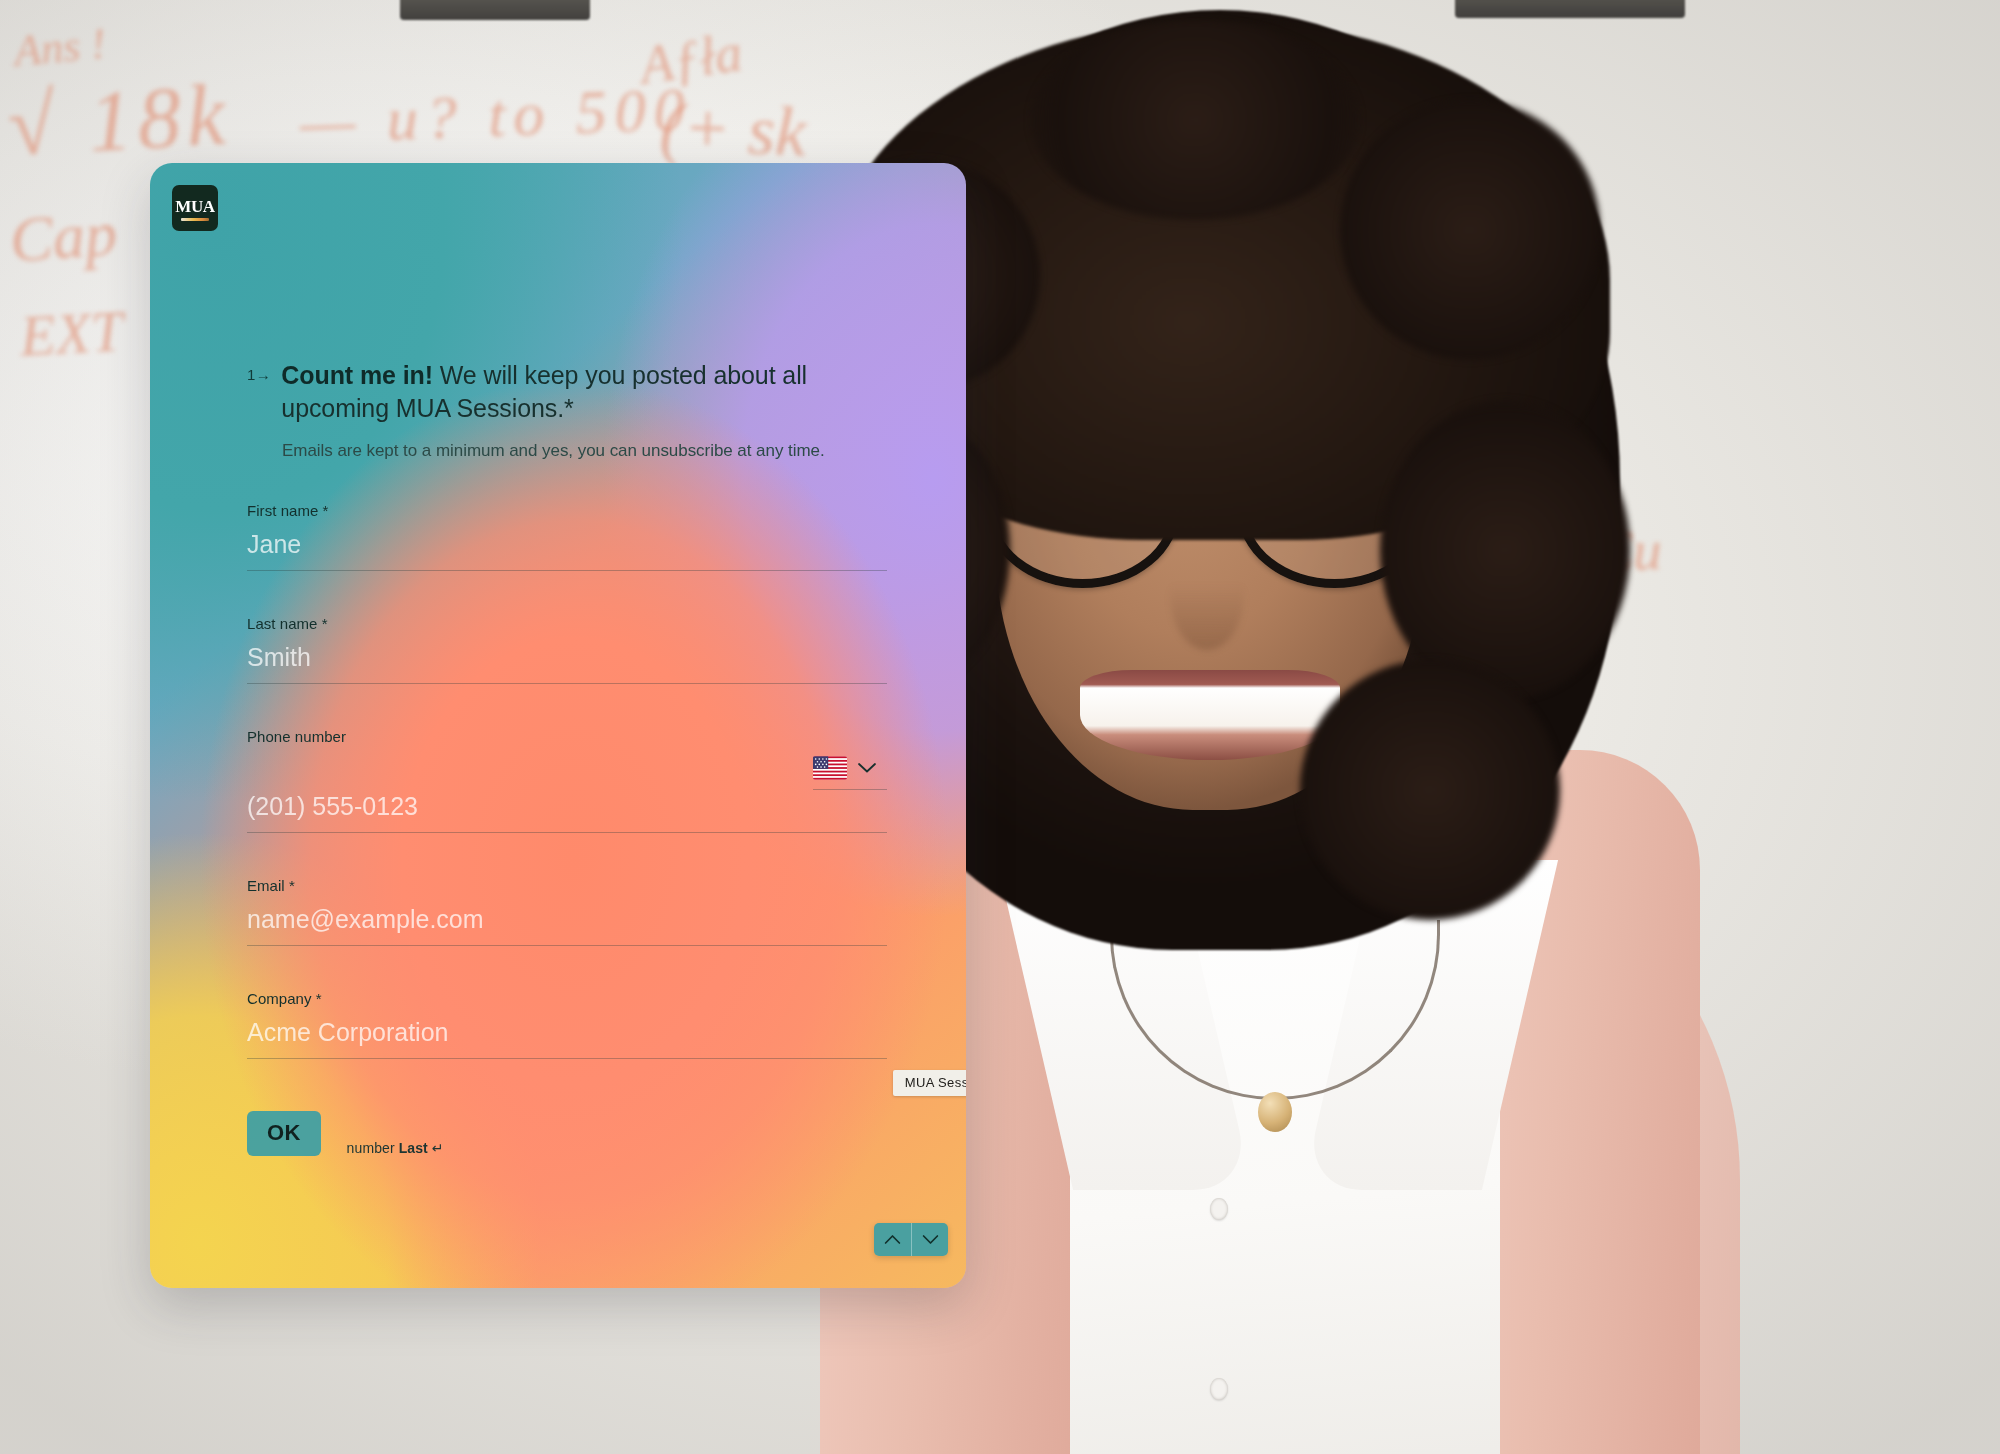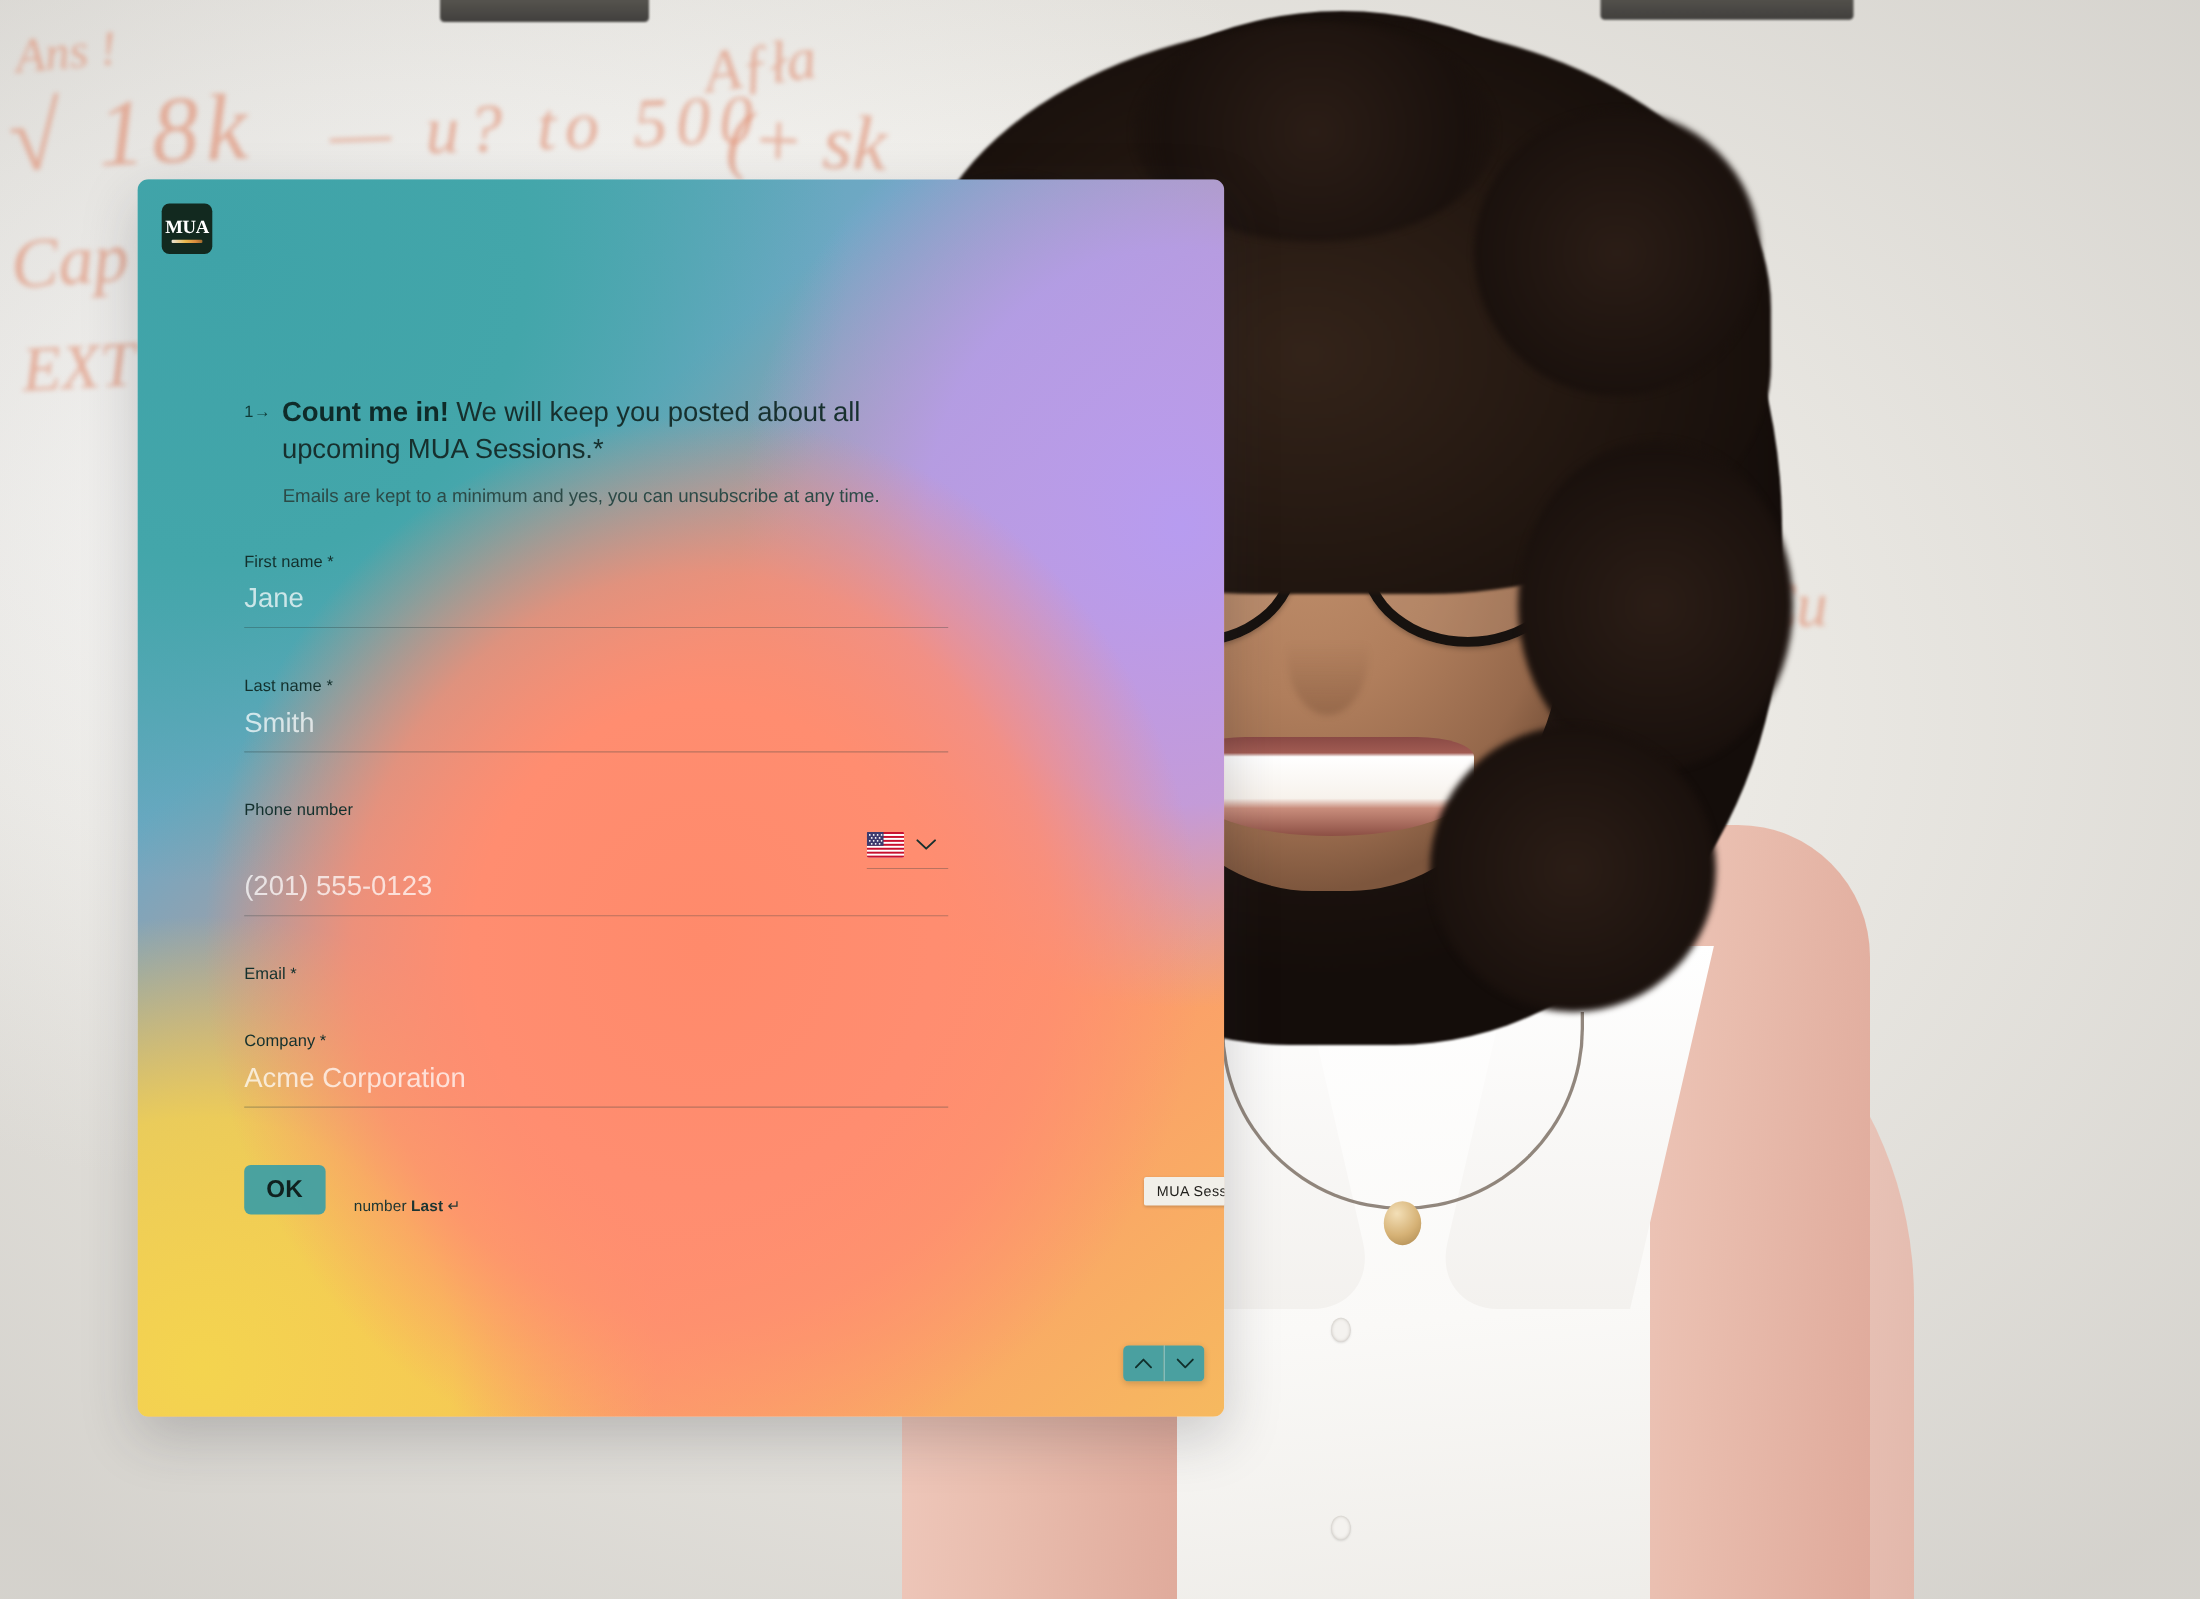--- a/index.html
+++ b/index.html
@@ -177,25 +177,25 @@
     opacity: .65;
   }
   .pendant {
     position: absolute; left: 478px; top: 1112px; width: 34px; height: 40px; border-radius: 50%;
     background: radial-gradient(circle at 35% 28%, #f3dfb7 0%, #d6b276 55%, #a9854c 100%);
   }
 
   
   .form-card {
     position: absolute;
-    left: 125px;
+    left: 150px;
     top: 163px;
-    width: 988px;
+    width: 816px;
     height: 1125px;
-    border-radius: 10px;
+    border-radius: 22px;
     overflow: hidden;
     box-shadow: 0 18px 50px rgba(40,40,50,0.22);
     background:
       radial-gradient(ellipse 62% 58% at 52% 62%, #ff8a6b 0%, #ff8d70 34%, rgba(255,141,112,0.78) 52%, rgba(255,141,112,0) 74%),
       radial-gradient(ellipse 52% 50% at 96% 28%, #b79cf0 0%, rgba(183,156,240,0.82) 45%, rgba(183,156,240,0) 78%),
       radial-gradient(ellipse 55% 48% at 6% 96%, #f4d44f 0%, rgba(244,212,79,0.85) 42%, rgba(244,212,79,0) 76%),
       radial-gradient(ellipse 70% 62% at 8% 6%, #3fa3a8 0%, #43a6aa 40%, rgba(67,166,170,0) 82%),
       linear-gradient(140deg, #45a8ac 0%, #6fa8c4 30%, #ff8d70 62%, #f6b95f 100%);
   }
 
@@ -479,20 +479,21 @@
             <svg class="chev" viewBox="0 0 20 13">
               <path d="M2 3 L10 10.5 L18 3" fill="none" stroke="#17302e" stroke-width="1.8" stroke-linecap="round" stroke-linejoin="round"></path>
             </svg>
           </div>
           <input class="field-input phone-input" type="text" placeholder="(201) 555-0123" style="">
         </div>
       </div>
 
       <div class="field">
         <div class="field-label">Email *</div>
+        <input class="field-input" type="text" placeholder="name@example.com" style="">
       </div>
 
       <div class="field">
         <div class="field-label">Company *</div>
         <input class="field-input" type="text" placeholder="Acme Corporation" style="">
       </div>
 
     </div>
 
     <div class="submit-row">

